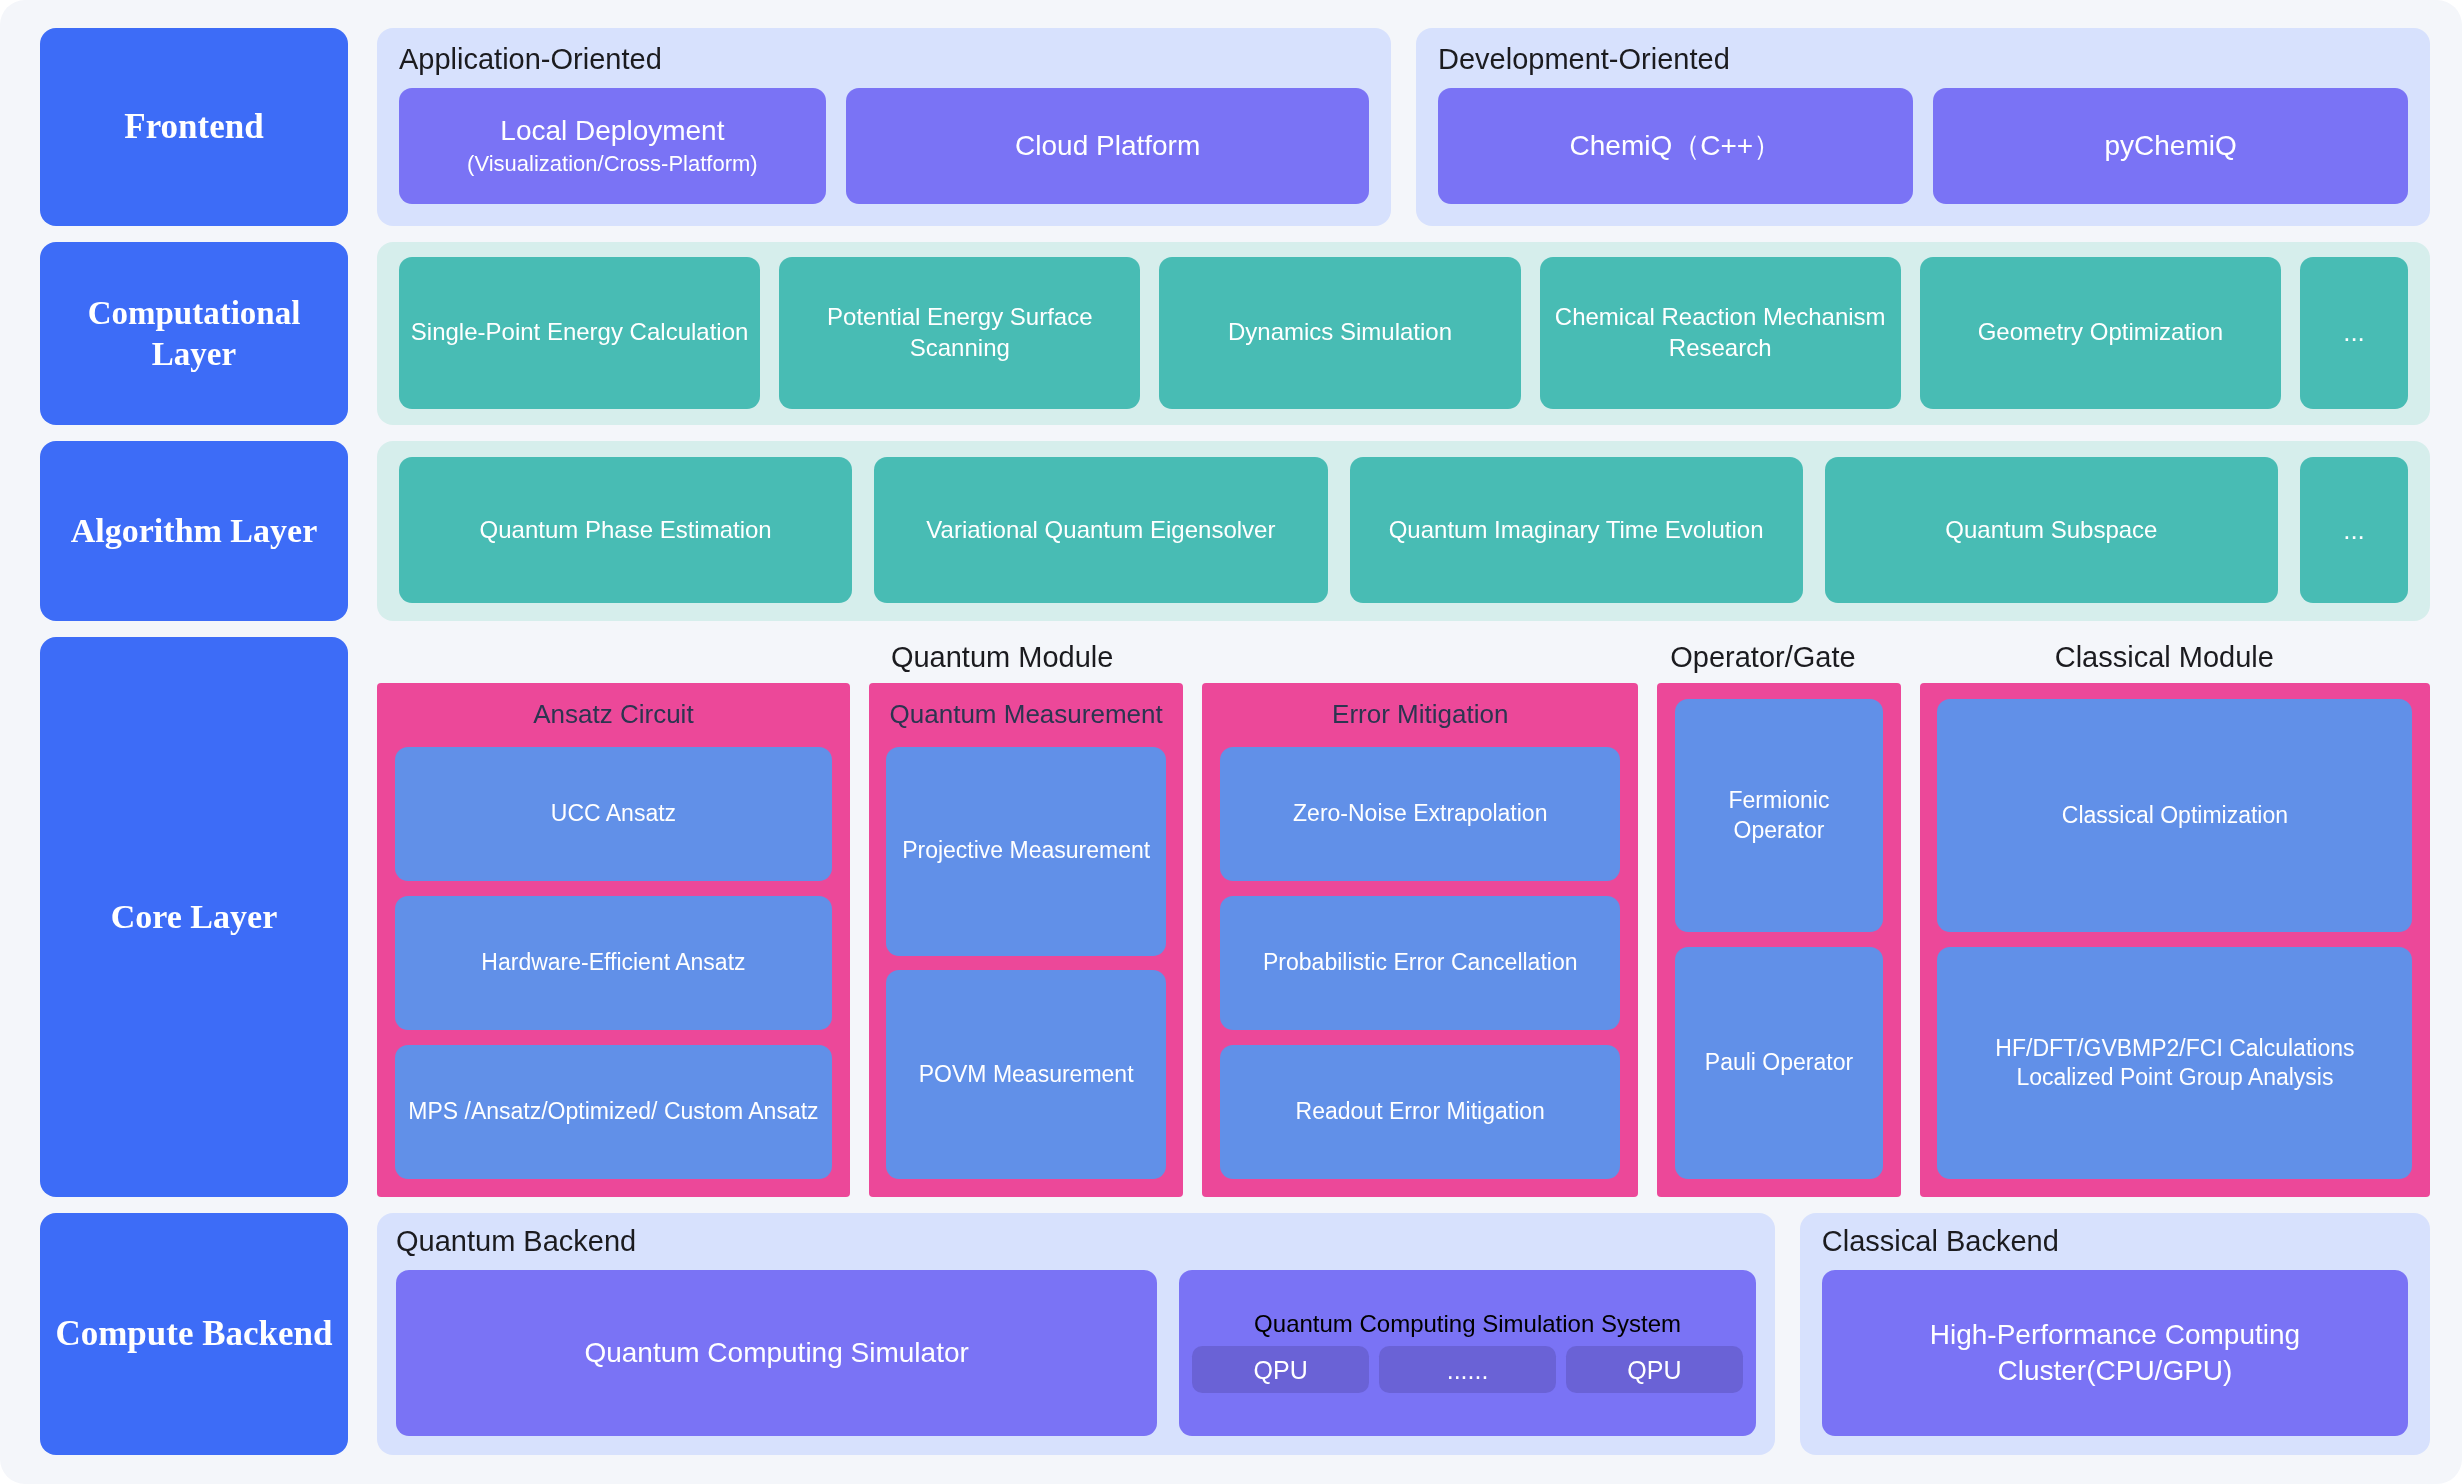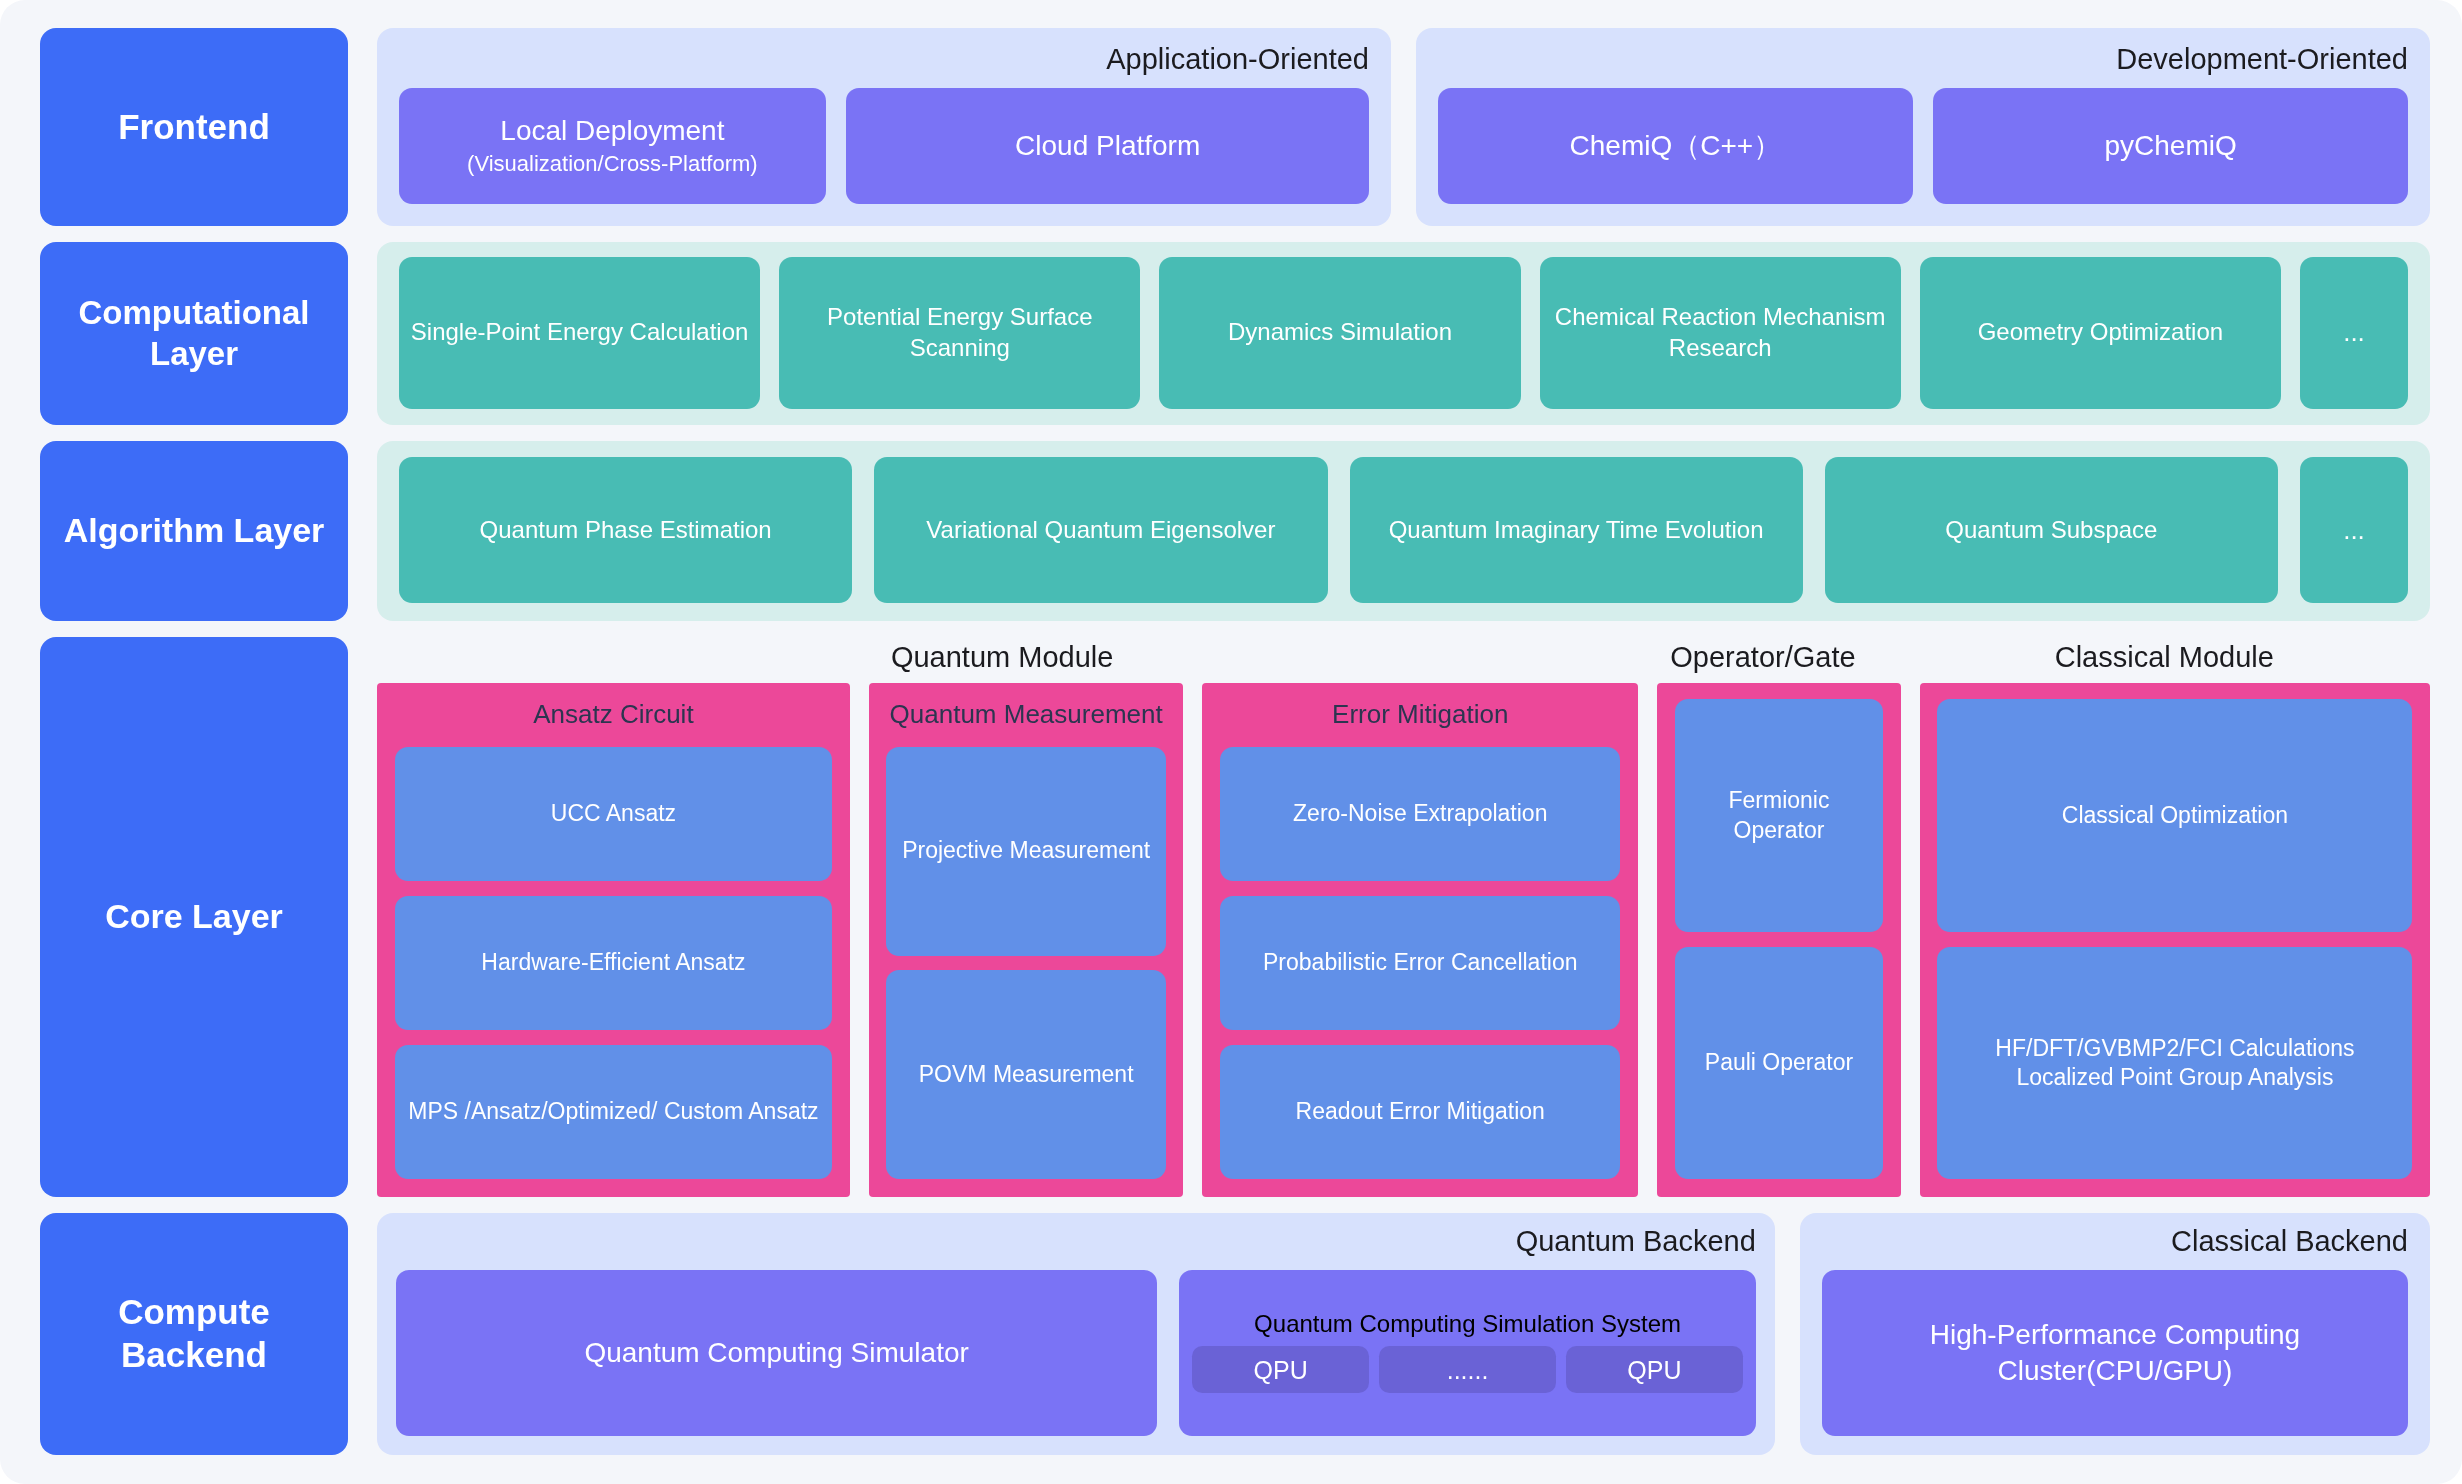--- a/index.html
+++ b/index.html
@@ -29,41 +29,42 @@
     border-radius: 16px;
     color: #ffffff;
     font-size: 34px;
     font-weight: 700;
     line-height: 1.22;
     display: flex;
     align-items: center;
     justify-content: center;
     text-align: center;
     padding: 15px;
+    font-family: Liberation Serif, serif;
   }
 
   .row-body { flex: 1 1 auto; display: flex; gap: 25px; align-items: stretch; }
 
   
   .panel-blue {
     background: #d7e1fd;
     border-radius: 16px;
     padding: 14.7px 22px 22px;
     display: flex;
     flex-direction: column;
   }
   .panel-teal {
     background: #d6eeec;
     border-radius: 16px;
     padding: 16px 22px 19px;
     display: flex;
     flex-direction: column;
   }
   .panel-title {
-    text-align: right;
+    text-align: left;
     font-size: 29px;
     color: #1b1b1f;
     font-weight: 400;
     margin-bottom: 11.7px;
     line-height: 1.15;
   }
   .panel-row { display: flex; gap: 20.5px; align-items: stretch; flex: 1 1 auto; }
 
   
   .chip {

